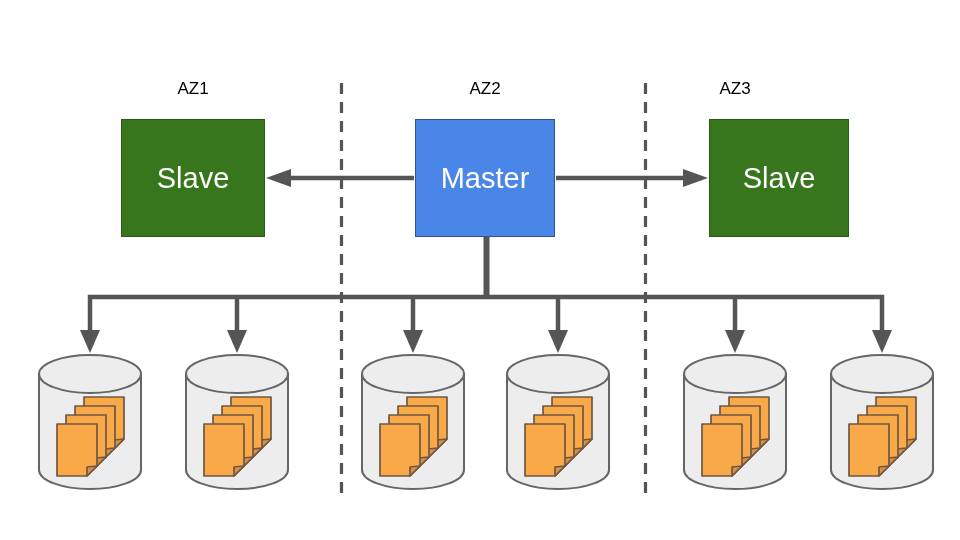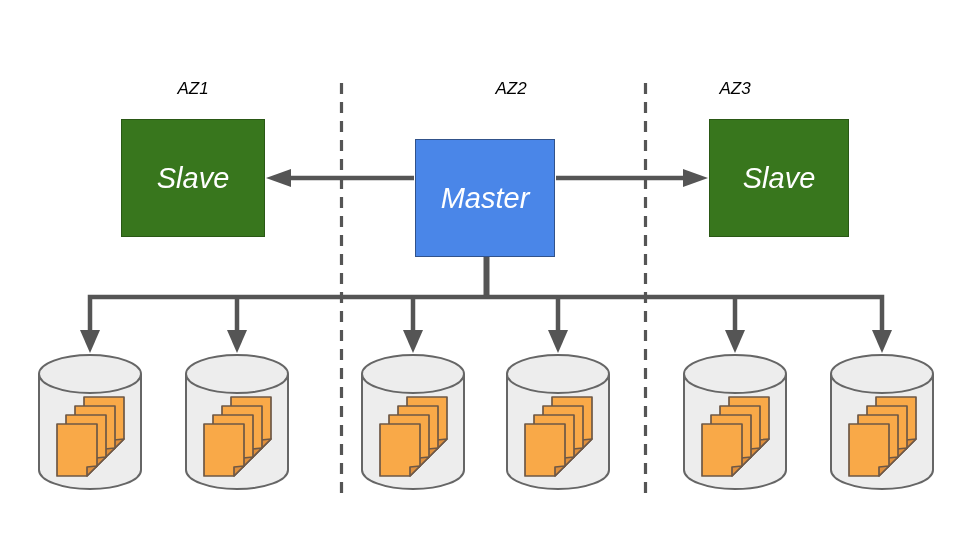--- a/index.html
+++ b/index.html
@@ -7,21 +7,20 @@
     padding: 0;
     background: #ffffff;
     font-family: "Liberation Sans", "DejaVu Sans", sans-serif;
   }
   #canvas {
     position: relative;
     width: 960px;
     height: 540px;
     background: var(--c-background, #ffffff);
     overflow: hidden;
-    font-style: italic;
   }
   #connectors {
     position: absolute;
     left: 0;
     top: 0;
   }
   .zone-label {
     position: absolute;
     top: 78px;
     transform: translateX(-50%);
@@ -37,21 +36,20 @@
     display: flex;
     align-items: center;
     justify-content: center;
     color: var(--c-node_text, #ffffff);
     font-size: 29px;
     box-sizing: border-box;
   }
   .node.master {
     background: var(--c-master_blue, #4A86E8);
     border: 1.5px solid rgba(30, 40, 60, 0.55);
-    margin-top: 20px;
   }
   .node.slave {
     background: var(--c-slave_green, #38761D);
     border: 1px solid rgba(0, 0, 0, 0.25);
   }
   .db {
     position: absolute;
     top: 353px;
     width: 106px;
     height: 138px;
@@ -89,21 +87,21 @@
 
     <polygon points="80,330 100,330 90,353" fill="var(--c-connector_gray,#555)"></polygon>
     <polygon points="227,330 247,330 237,353" fill="var(--c-connector_gray,#555)"></polygon>
     <polygon points="403,330 423,330 413,353" fill="var(--c-connector_gray,#555)"></polygon>
     <polygon points="548,330 568,330 558,353" fill="var(--c-connector_gray,#555)"></polygon>
     <polygon points="725,330 745,330 735,353" fill="var(--c-connector_gray,#555)"></polygon>
     <polygon points="872,330 892,330 882,353" fill="var(--c-connector_gray,#555)"></polygon>
   </svg>
 
   <div class="zone-label" style="left:193px">AZ1</div>
-  <div class="zone-label" style="left:511px">AZ2</div>
+  <div class="zone-label" style="left:485px">AZ2</div>
   <div class="zone-label" style="left:735px">AZ3</div>
 
   <div class="node slave" style="left:121px;width:144px">
     <span>Slave</span>
   </div>
   <div class="node master" style="left:415px;width:140px">
     <span>Master</span>
   </div>
   <div class="node slave" style="left:709px;width:140px">
     <span>Slave</span>

